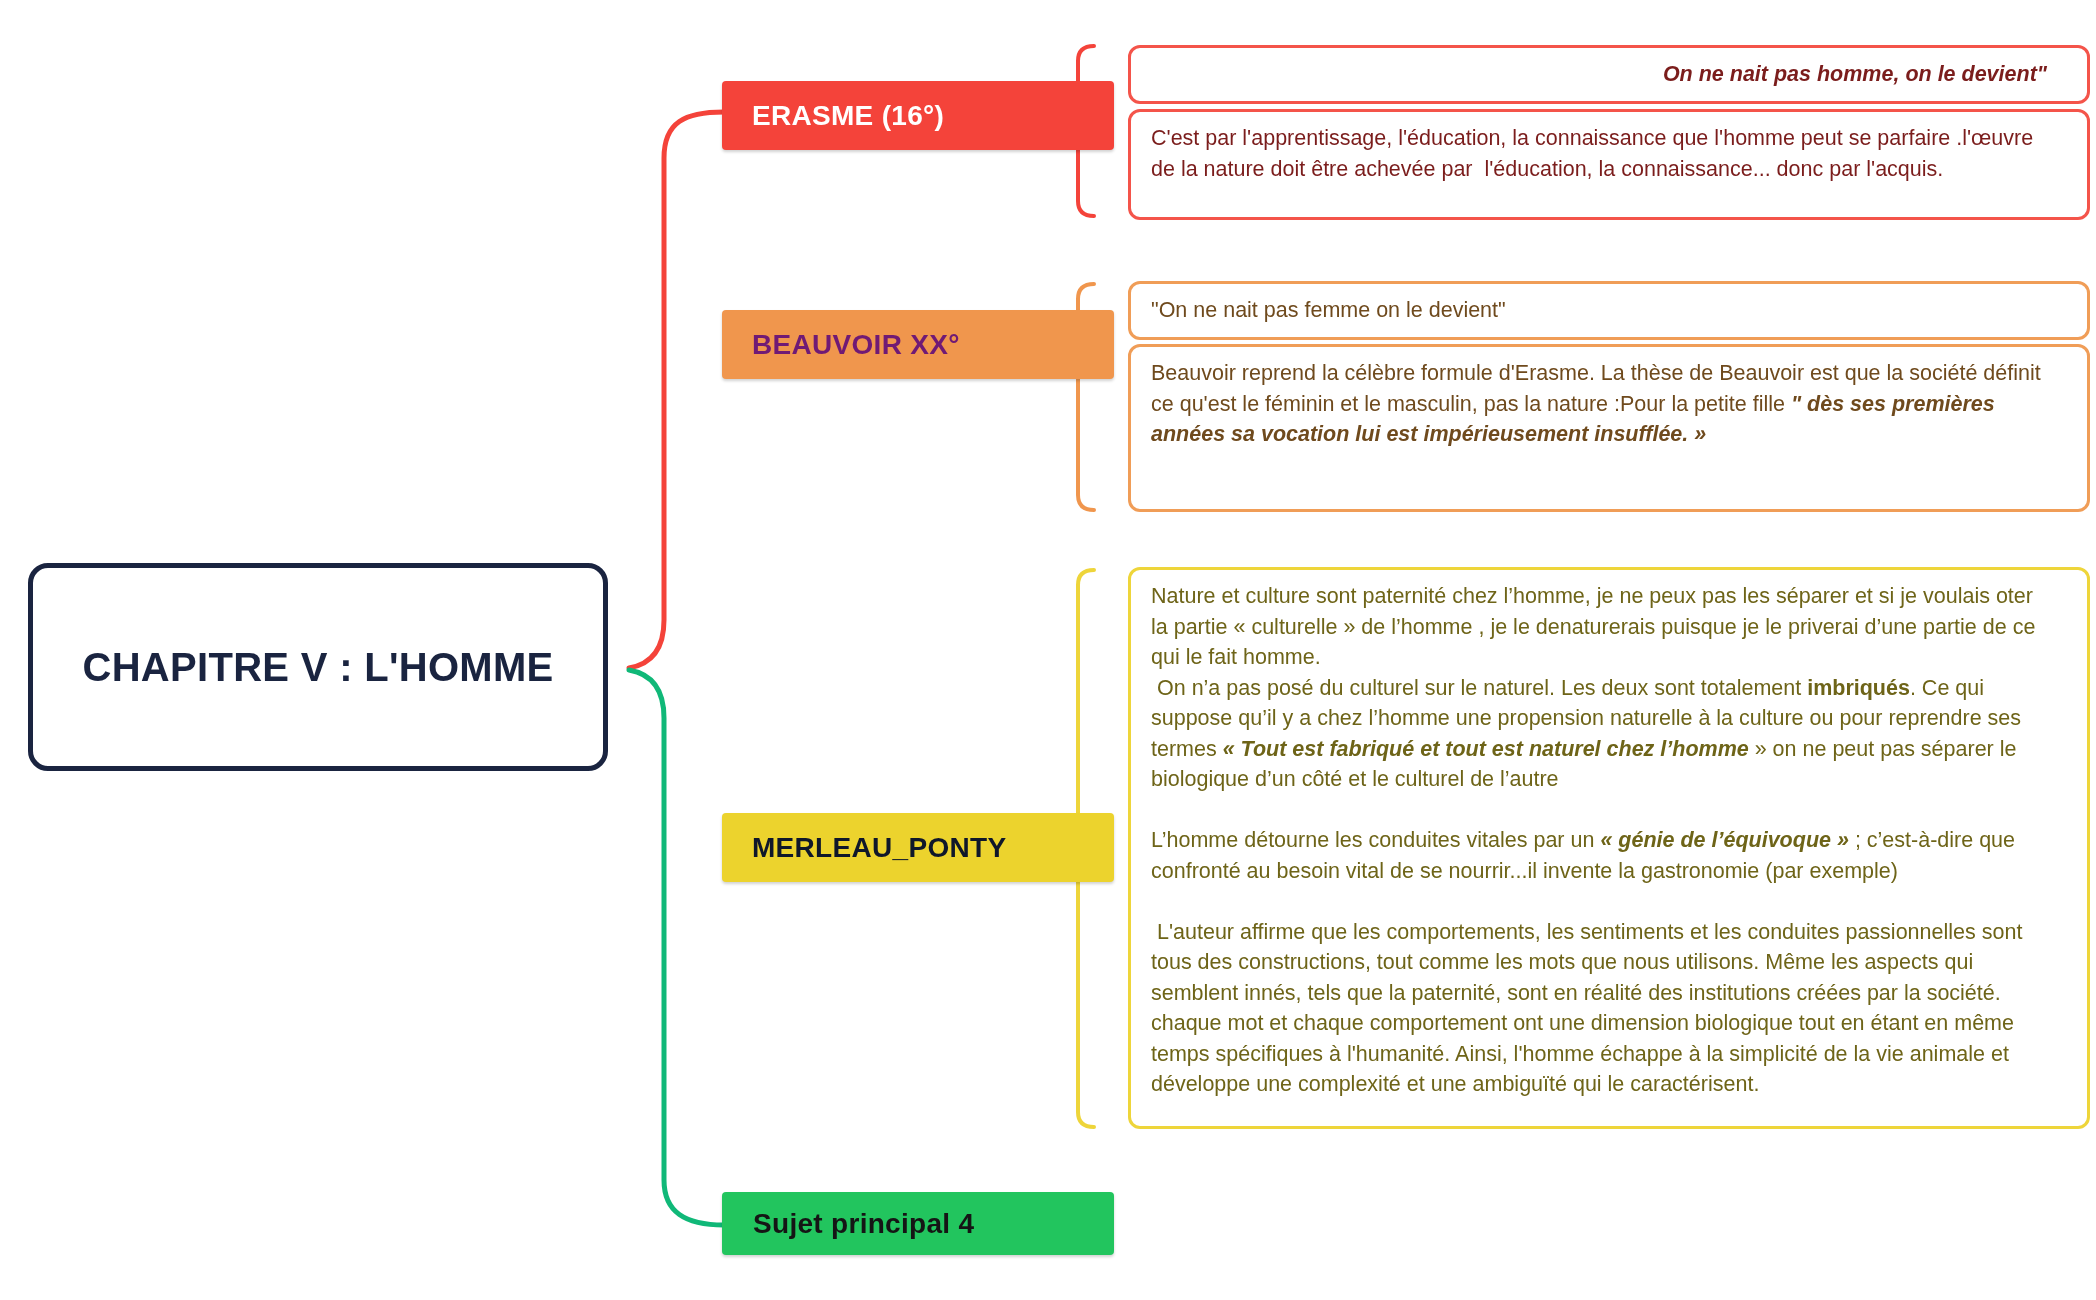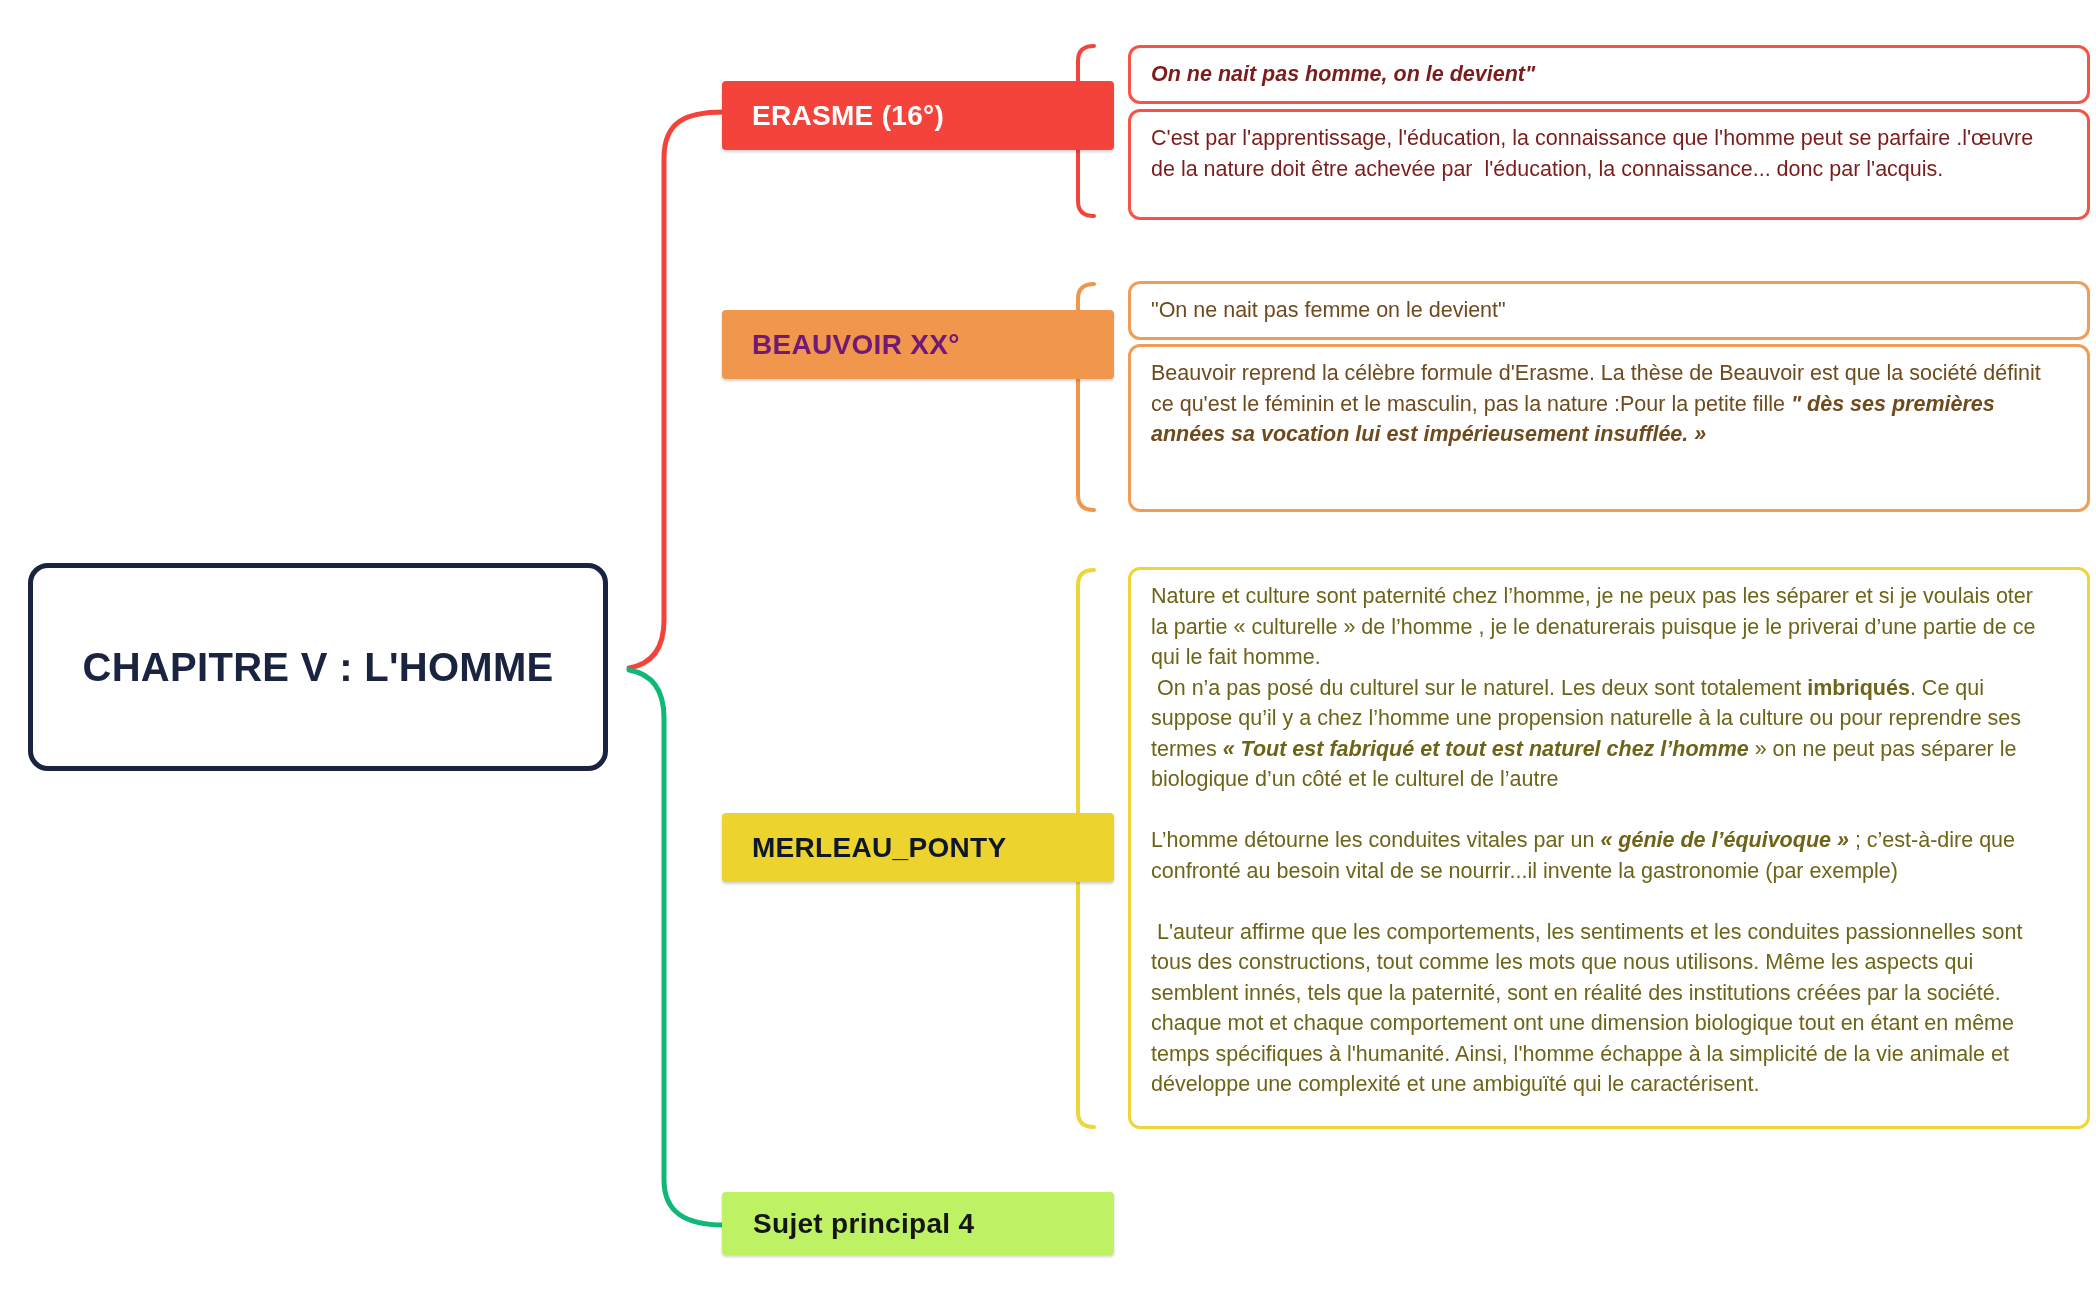--- a/index.html
+++ b/index.html
@@ -24,34 +24,34 @@
   .topic{
     position:absolute;left:722px;width:392px;height:69px;z-index:2;
     border-radius:4px;display:flex;align-items:center;
     padding:0 18px 0 30px;box-sizing:border-box;
     font-weight:bold;font-size:28px;letter-spacing:.3px;white-space:nowrap;
     box-shadow:0 2px 3px rgba(0,0,0,.18);
   }
   .topic.erasme{top:81px;background:#f4433a;color:#ffffff;}
   .topic.beauvoir{top:310px;background:#f0964d;color:#701a75;}
   .topic.merleau{top:813px;background:#ecd32d;color:#0f172a;}
-  .topic.sujet4{top:1192px;height:63px;background:#bef264;color:#151515;padding-left:31px;}
+  .topic.sujet4{top:1192px;height:63px;background:#22c55e;color:#151515;padding-left:31px;}
   
   .note{
     position:absolute;left:1128px;width:962px;z-index:2;background:#ffffff;
     border:3px solid;border-radius:12px;box-sizing:border-box;
     padding:11px 40px 11px 20px;font-size:21.5px;line-height:1.42;
     white-space:pre-wrap;overflow:visible;
   }
   .note .b{font-weight:bold;}
   .note .i{font-style:italic;}
   .note.red{border-color:#f4544a;color:#7b1d1c;}
   .note.orange{border-color:#f09d57;color:#6f4a1d;}
   .note.yellow{border-color:#eed53a;color:#6e6418;}
-  .note.n-erasme-quote{top:45px;min-height:52px;}
+  .note.n-erasme-quote{top:45px;min-height:52px;text-align:right;}
   .note.n-erasme-expl{top:109px;min-height:111px;}
   .note.n-beauvoir-quote{top:281px;min-height:51px;}
   .note.n-beauvoir-expl{top:344px;min-height:168px;}
   .note.n-merleau{top:567px;height:562px;}
 </style>
 </head>
 <body>
 
 <div id="canvas">
 

